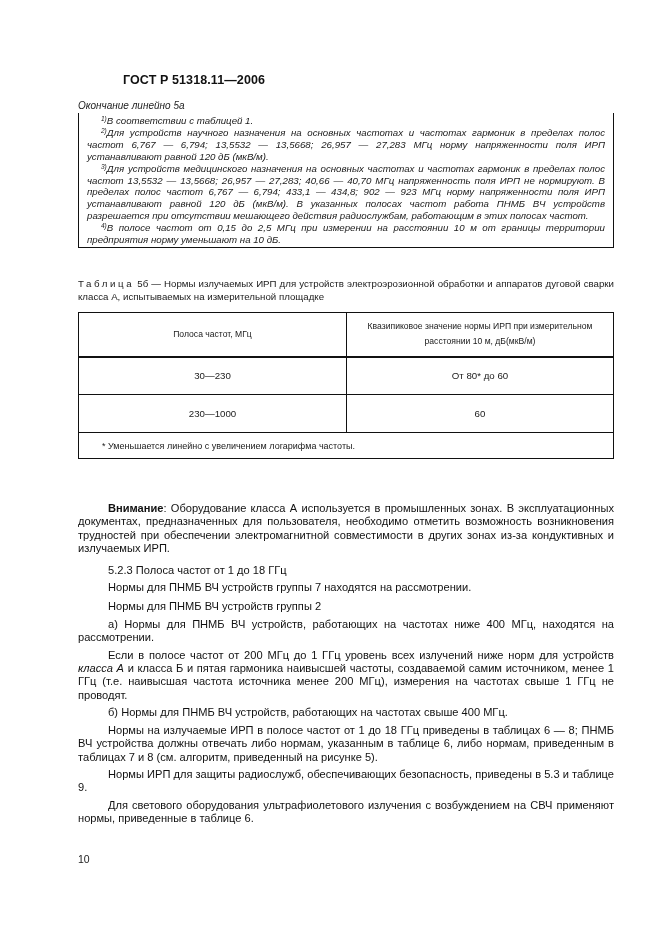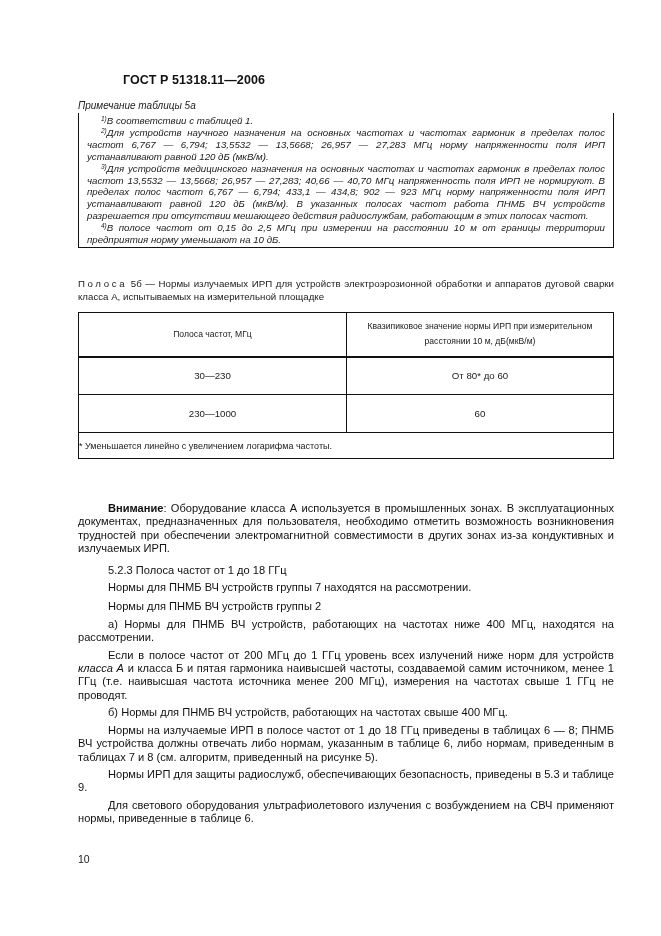--- a/index.html
+++ b/index.html
@@ -37,21 +37,21 @@
     .norm-table {
       position: absolute; left: 78px; top: 312px; width: 536px;
       border-collapse: collapse; font-size: 9.7px; color: #1a1a1a;
     }
     .norm-table td, .norm-table th {
       border: 1px solid #111; text-align: center; font-weight: normal;
     }
     .norm-table th { height: 44px; font-size: 8.6px; line-height: 15px; padding: 0 10px; }
     .norm-table tr.head th { border-bottom: 2px solid #111; }
     .norm-table td { height: 38px; }
-    .norm-table td.footnote { text-align: left; font-size: 9px; height: 26px; }
+    .norm-table td.footnote { text-align: left; padding-left: 23px; font-size: 9px; height: 26px; }
     .col1 { width: 268px; }
 
     .body-text {
       position: absolute; left: 78px; top: 458px; width: 536px;
       font-size: 11.1px; line-height: 13.4px; color: #111; text-align: justify; margin-top: 44px;
     }
     .body-text p { text-indent: 30px; }
     .gap6 { margin-top: 6px; }
     .gap4 { margin-top: 4px; }
     .gap8 { margin-top: 8px; }
@@ -59,31 +59,31 @@
     .note-par .spaced { letter-spacing: 2.4px; }
 
     .page-number {
       position: absolute; left: 78px; top: 853px; font-size: 10.5px; color: #222;
     }
   </style>
 </head>
 <body>
 
 <div class="doc-code">ГОСТ Р 51318.11—2006</div>
-<div class="continuation">Примечание таблицы 5а</div>
+<div class="continuation">Окончание линейно 5а</div>
 
 <div class="notes-box">
   <p><sup>1)</sup><span>В соответствии с таблицей 1.</span></p>
   <p><sup>2)</sup><span>Для устройств научного назначения на основных частотах и частотах гармоник в пределах полос частот 6,767 — 6,794; 13,5532 — 13,5668; 26,957 — 27,283 МГц норму напряженности поля ИРП устанавливают равной 120 дБ (мкВ/м).</span></p>
   <p><sup>3)</sup><span>Для устройств медицинского назначения на основных частотах и частотах гармоник в пределах полос частот 13,5532 — 13,5668; 26,957 — 27,283; 40,66 — 40,70 МГц напряженность поля ИРП не нормируют. В пределах полос частот 6,767 — 6,794; 433,1 — 434,8; 902 — 923 МГц норму напряженности поля ИРП устанавливают равной 120 дБ (мкВ/м). В указанных полосах частот работа ПНМБ ВЧ устройств разрешается при отсутствии мешающего действия радиослужбам, работающим в этих полосах частот.</span></p>
   <p><sup>4)</sup><span>В полосе частот от 0,15 до 2,5 МГц при измерении на расстоянии 10 м от границы территории предприятия норму уменьшают на 10 дБ.</span></p>
 </div>
 
 <div class="table-caption">
-  <span class="spaced">Полоса</span>
+  <span class="spaced">Таблица</span>
   <span>5б — Нормы излучаемых ИРП для устройств электроэрозионной обработки и аппаратов дуговой сварки класса А, испытываемых на измерительной площадке</span>
 </div>
 
 <table class="norm-table">
   <tbody>
       <tr class="head">
     <th class="col1">Полоса частот, МГц</th>
     <th>Квазипиковое значение нормы ИРП при измерительном расстоянии 10 м, дБ(мкВ/м)</th>
   </tr>
   <tr>

